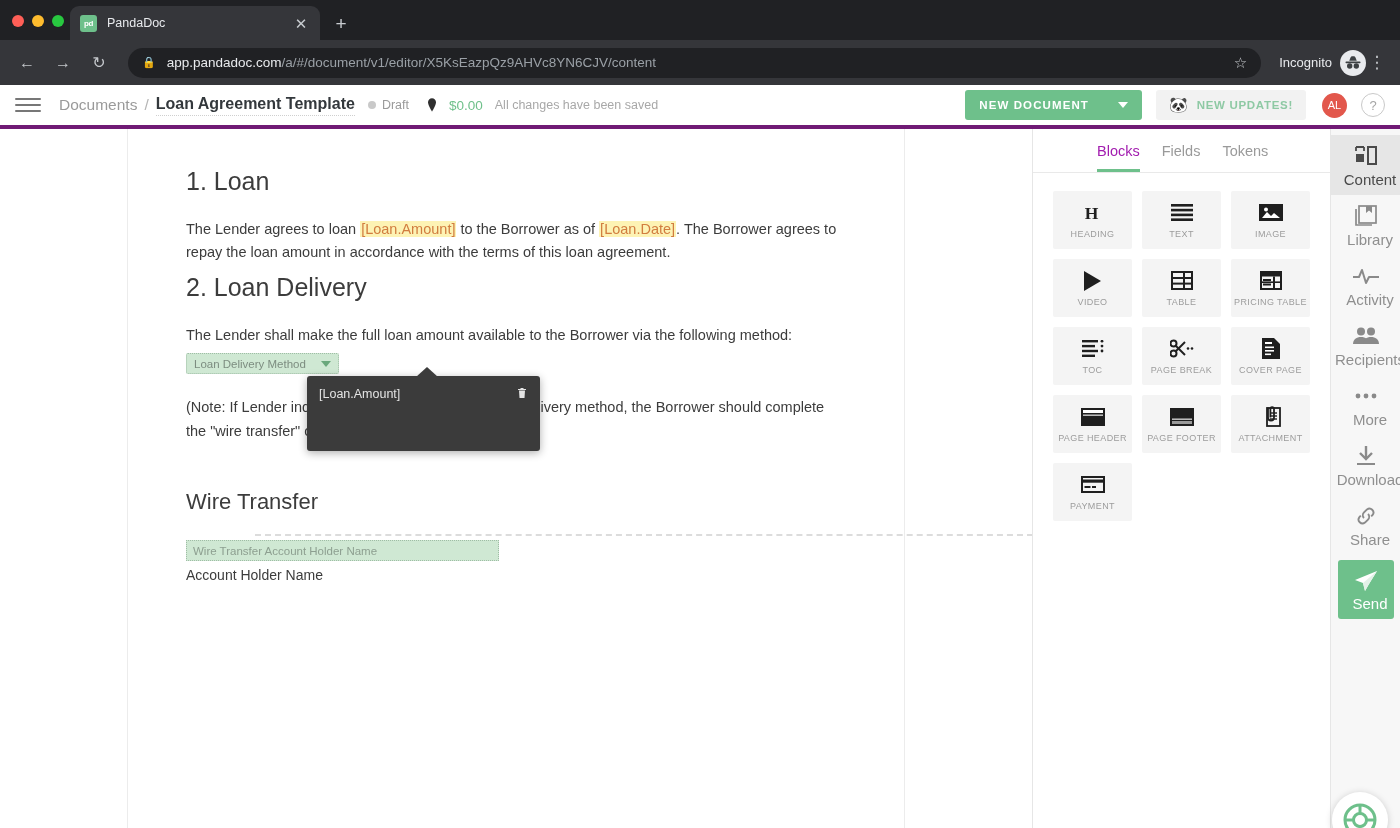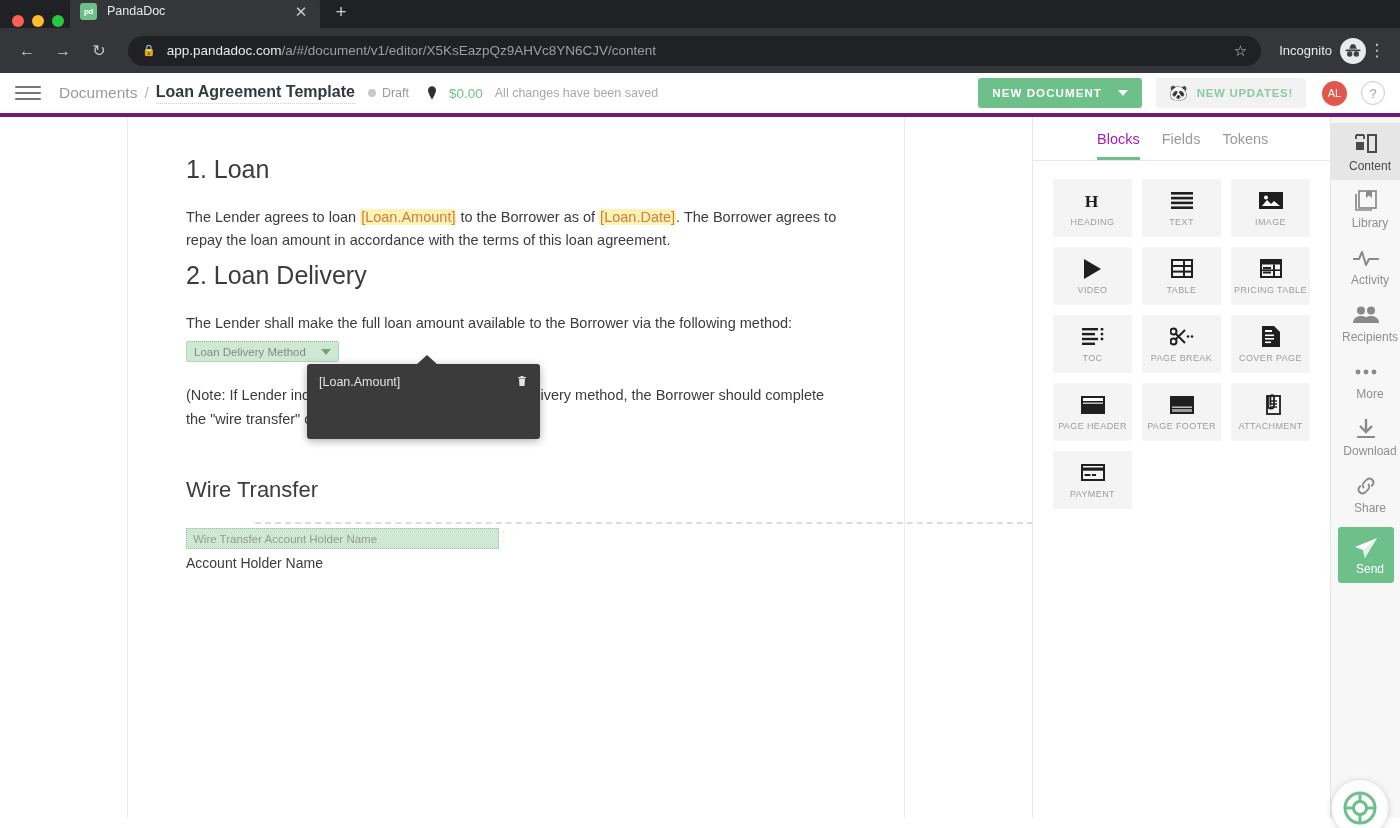--- a/index.html
+++ b/index.html
@@ -7,21 +7,21 @@
     width: 1400px; height: 828px;
     font-family: "Liberation Sans", sans-serif;
     overflow: hidden;
     background: #ffffff;
   }
 
   
   .browser { width: 1400px; height: 828px; position: relative; }
 
   .tabstrip {
-    height: 28px; background: #202124; position: relative;
+    height: 40px; background: #202124; position: relative;
     display: flex; align-items: flex-end; padding-left: 12px;
   }
   .traffic { position: absolute; left: 12px; top: 15px; display: flex; gap: 8px; }
   .dot { width: 12px; height: 12px; border-radius: 50%; }
   .dot.red { background: #ff5f57; }
   .dot.yellow { background: #febc2e; }
   .dot.green { background: #28c840; }
 
   .tab {
     position: absolute; left: 70px; bottom: 0;
@@ -95,21 +95,21 @@
     width: 8px; height: 8px; border-radius: 50%; background: #c9c9c9; margin-right: 6px;
   }
   .status-text { color: #9a9a9a; font-size: 12.5px; }
   .price-tag { margin-left: 15px; display: flex; align-items: center; }
   .price-amount { color: #6fc08b; font-size: 13.5px; margin-left: 9px; }
   .saved-text { color: #a8a8a8; font-size: 12.5px; margin-left: 12px; }
   .spacer { flex: 1; }
   .btn-new-doc {
     background: #6ec08b; color: #ffffff; border: none; border-radius: 3px;
     height: 30px; padding: 0 14px; font-size: 11.5px; font-weight: bold;
-    letter-spacing: 1.1px; display: flex; align-items: center; gap: 16px;
+    letter-spacing: 1.1px; display: flex; align-items: center; gap: 29px;
     font-family: "Liberation Sans", sans-serif;
   }
   .caret-down {
     width: 0; height: 0; border-left: 5px solid transparent;
     border-right: 5px solid transparent; border-top: 6px solid #ffffff;
   }
   .updates-pill {
     background: #f2f2f2; border-radius: 3px; height: 30px; margin-left: 14px;
     display: flex; align-items: center; padding: 0 13px; gap: 9px;
   }
@@ -235,21 +235,21 @@
     display: flex; flex-direction: column; align-items: center; padding-top: 6px;
     position: relative;
   }
   .rail-item {
     width: 70px; padding: 9px 0 7px 0; display: flex; flex-direction: column;
     align-items: center; gap: 4px;
   }
   .rail-item.active { background: #e6e6e6; }
   .rail-icon { color: #8a8a8a; display: flex; align-items: center; justify-content: center; height: 23px; }
   .rail-item.active .rail-icon { color: #4a4a4a; }
-  .rail-label { font-size: 12px; color: #8f8f8f; margin-left: 9px; }
+  .rail-label { font-size: 15px; color: #8f8f8f; margin-left: 9px; }
   .rail-item.active .rail-label { color: #4a4a4a; }
   .rail-send {
     background: #6ec08b; border-radius: 3px; width: 56px; padding: 9px 0 7px 0;
     display: flex; flex-direction: column; align-items: center; gap: 3px; margin-top: 5px;
   }
   .rail-send .rail-icon { color: #ffffff; }
   .rail-send .rail-label { color: #ffffff; }
 
   .helper-bubble {
     position: absolute; right: 12px; bottom: -18px;

